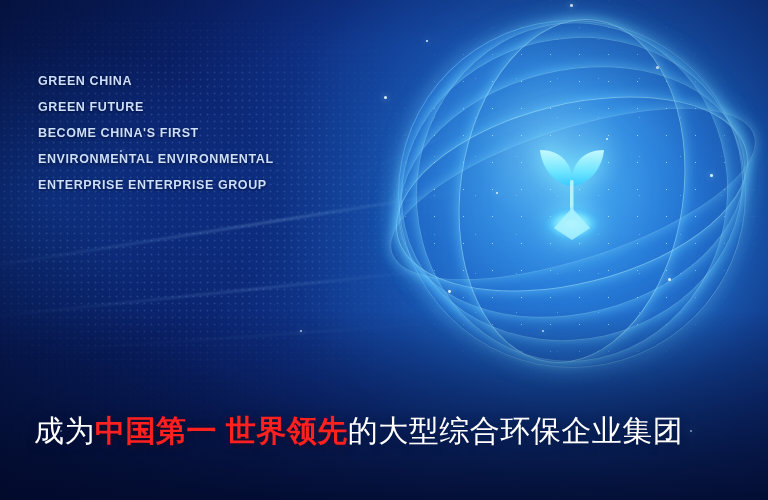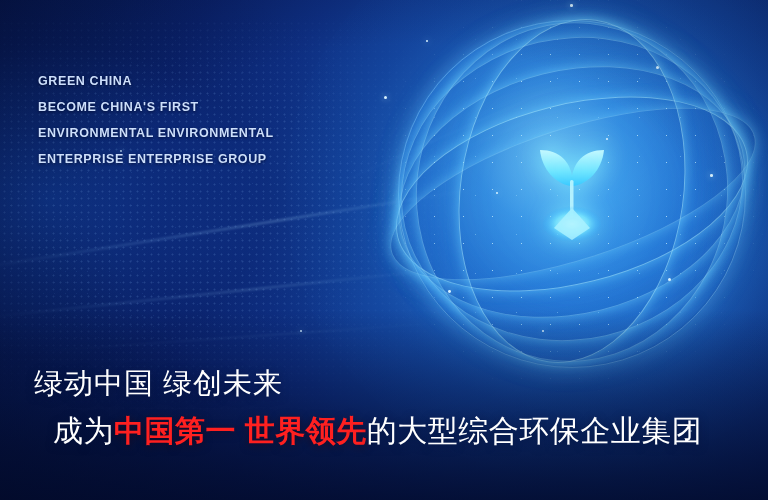--- a/index.html
+++ b/index.html
@@ -149,21 +149,20 @@
     color: #ffffff;
     letter-spacing: 1px;
     text-shadow: 0 2px 8px rgba(0,15,55,0.75);
     margin-bottom: 7px;
   }
   .cn-line2 {
     font-size: 30px;
     color: #ffffff;
     letter-spacing: .5px;
     text-shadow: 0 2px 8px rgba(0,15,55,0.75);
-    margin-left: 19px;
   }
   .cn-red {
     color: #ff2020;
     font-weight: bold;
     text-shadow: 0 2px 8px rgba(40,0,0,0.55);
   }
 </style>
 </head>
 <body>
 
@@ -226,27 +225,27 @@
   <div class="bg-vignette"></div>
   <div class="bg-bottom"></div>
 
   <div class="dot" style="left:120px; top:150px; width:2px; height:2px; opacity:.7;"></div>
   <div class="dot" style="left:300px; top:330px; width:2.4px; height:2.4px; opacity:.8;"></div>
   <div class="dot" style="left:690px; top:430px; width:2px; height:2px; opacity:.6;"></div>
   <div class="dot" style="left:60px;  top:430px; width:2px; height:2px; opacity:.5;"></div>
 
   <div class="en-block">
     <div class="en-line">GREEN CHINA</div>
+    <div class="en-line">GREEN FUTURE</div>
     <div class="en-group-2">
       <div class="en-line">BECOME CHINA'S FIRST</div>
       <div class="en-line">ENVIRONMENTAL ENVIRONMENTAL</div>
       <div class="en-line">ENTERPRISE ENTERPRISE GROUP</div>
     </div>
   </div>
 
   <div class="cn-block">
-    <div class="cn-line1">绿动中国 绿创未来</div>
     <div class="cn-line2">
       <span>成为</span><span class="cn-red">中国第一 世界领先</span><span>的大型综合环保企业集团</span>
     </div>
   </div>
 
 </div>
 
 </body></html>

